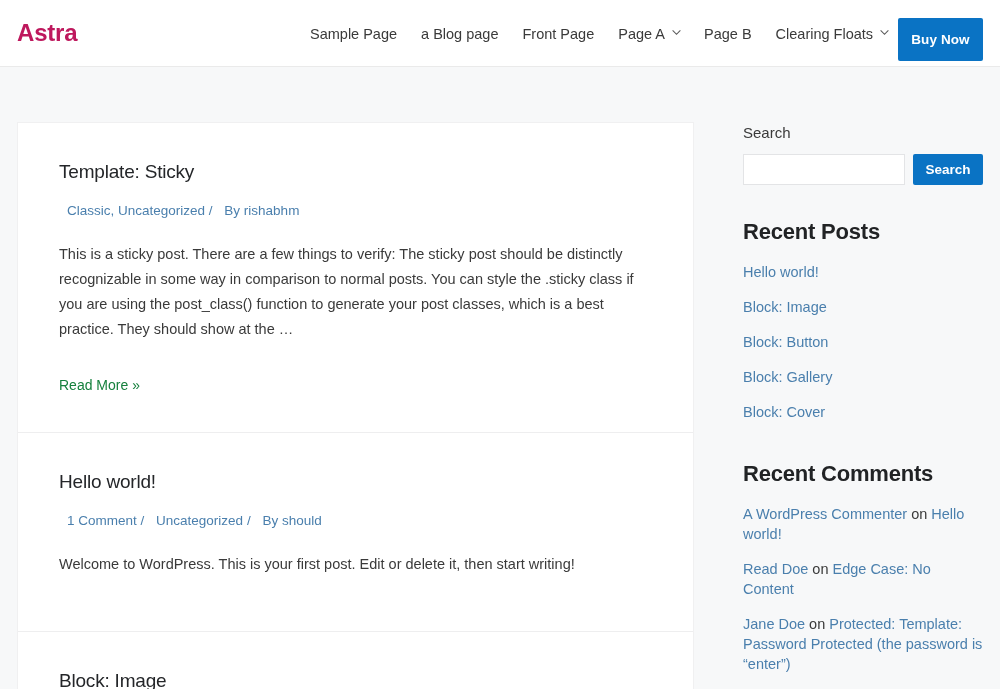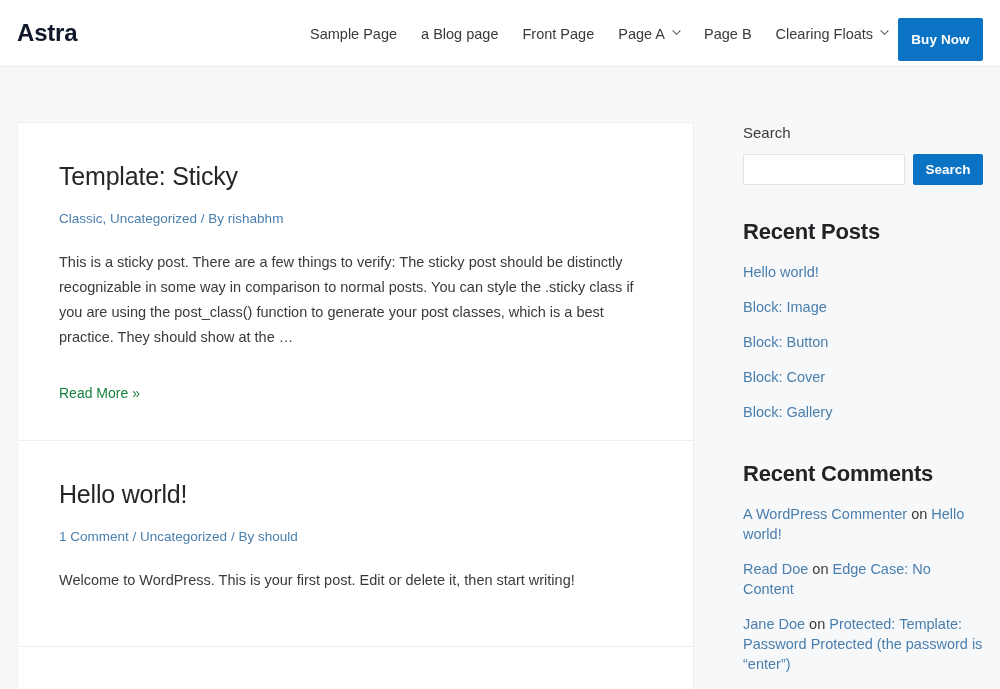--- a/index.html
+++ b/index.html
@@ -22,21 +22,21 @@
     background: #ffffff;
     border-bottom: 1px solid #eaeaea;
     display: flex;
     align-items: center;
     position: relative;
   }
   .brand {
     margin-left: 17px;
     font-size: 24px;
     font-weight: 700;
-    color: #0f172a;
+    color: #be185d;
     letter-spacing: -0.2px;
     line-height: 1;
   }
   .primary-nav {
     display: flex;
     align-items: center;
     position: absolute;
     left: 310px;
     top: 0;
     height: 67px;
@@ -100,36 +100,37 @@
     border: 1px solid #f0f0f1;
     box-shadow: 0 0 0 0 rgba(0,0,0,0);
   }
   .post {
     padding: 37px 41px 39px 41px;
     border-bottom: 1px solid #eeeeef;
   }
   .post:last-child { border-bottom: none; }
   .post-title {
     margin: 0 0 0 0;
-    font-size: 25px;
+    font-size: 19px;
     font-weight: 400;
     color: #242629;
     line-height: 1.3;
     letter-spacing: -0.2px;
   }
   .post-meta {
     margin-top: 16px;
     font-size: 13.5px;
     line-height: 1.5;
     color: #4a7fad;
   }
   .post-meta a {
     color: #4a7fad;
     text-decoration: none;
     cursor: pointer;
+    margin-left: 8px;
   }
   .post-meta .sep { color: #4a7fad; }
   .post-excerpt {
     margin-top: 21px;
     font-size: 14.5px;
     line-height: 1.72;
     color: #3a3a3a;
     max-width: 592px;
   }
   .read-more {
@@ -283,22 +284,22 @@
         <button class="search-btn">Search</button>
       </div>
     </div>
 
     <div class="widget" id="recent-posts-widget">
       <h3 class="widget-title">Recent Posts</h3>
       <ul class="widget-list">
         <li><a>Hello world!</a></li>
         <li><a>Block: Image</a></li>
         <li><a>Block: Button</a></li>
+        <li><a>Block: Gallery</a></li>
         <li><a>Block: Cover</a></li>
-        <li><a>Block: Gallery</a></li>
       </ul>
     </div>
 
     <div class="widget">
       <h3 class="widget-title">Recent Comments</h3>
       <ul class="widget-list">
         <li>
           <a>A WordPress Commenter</a>
           <span class="comment-on">on</span>
           <a>Hello world!</a>

